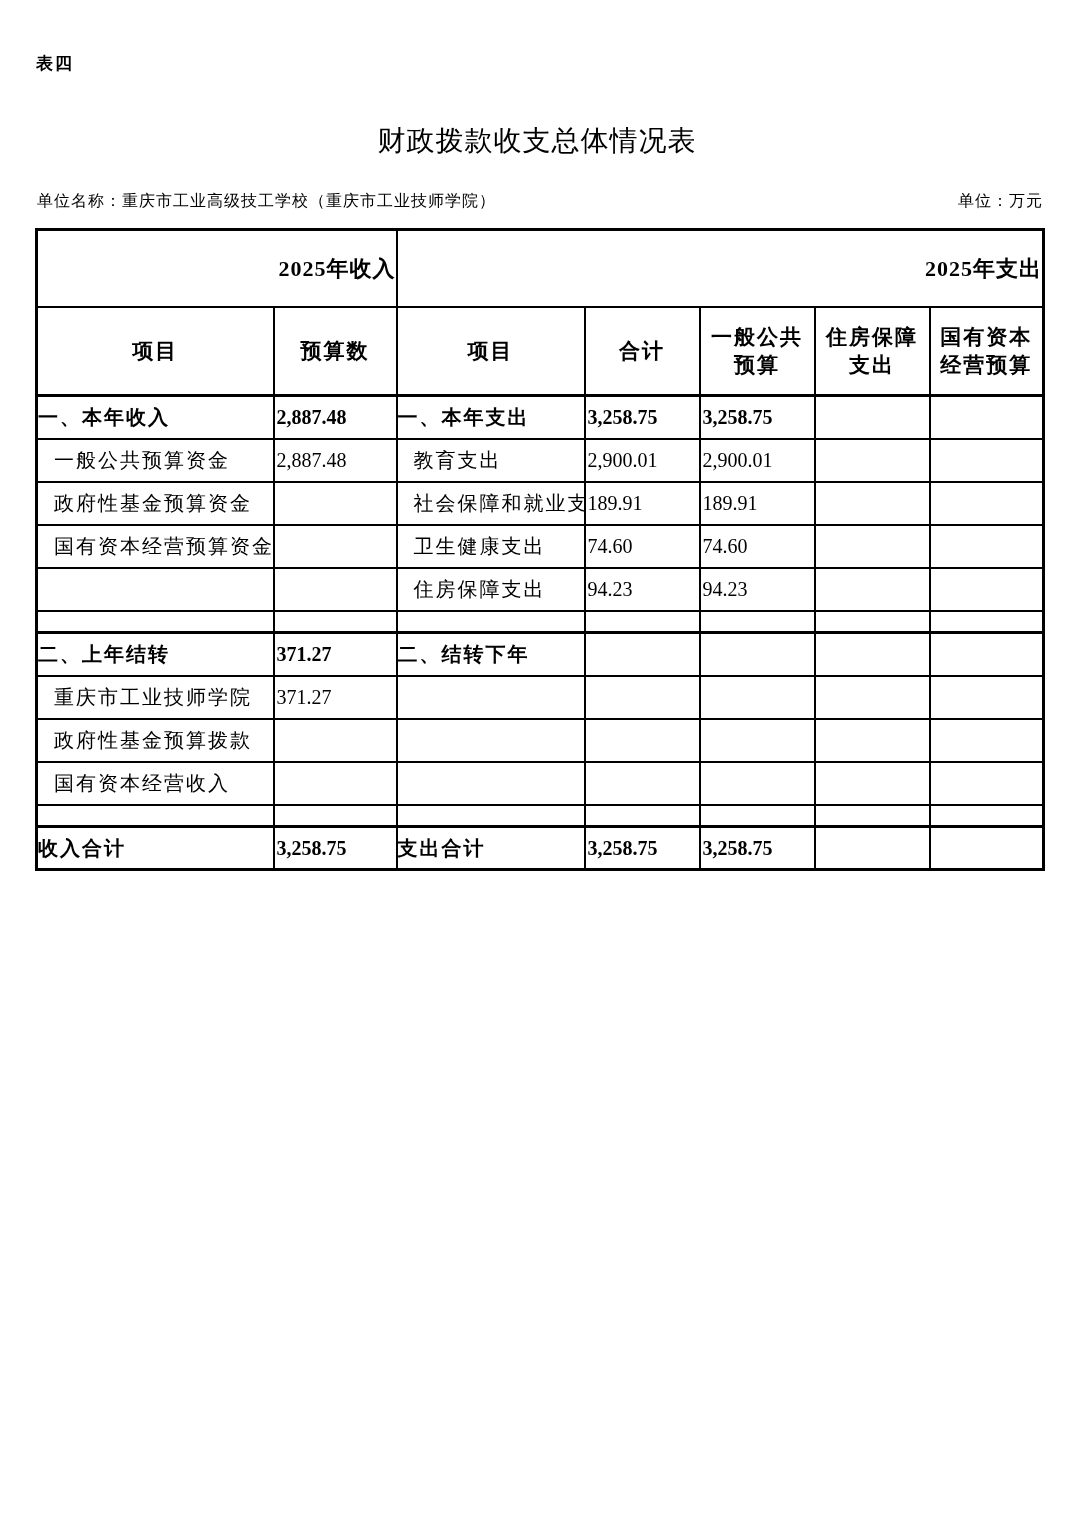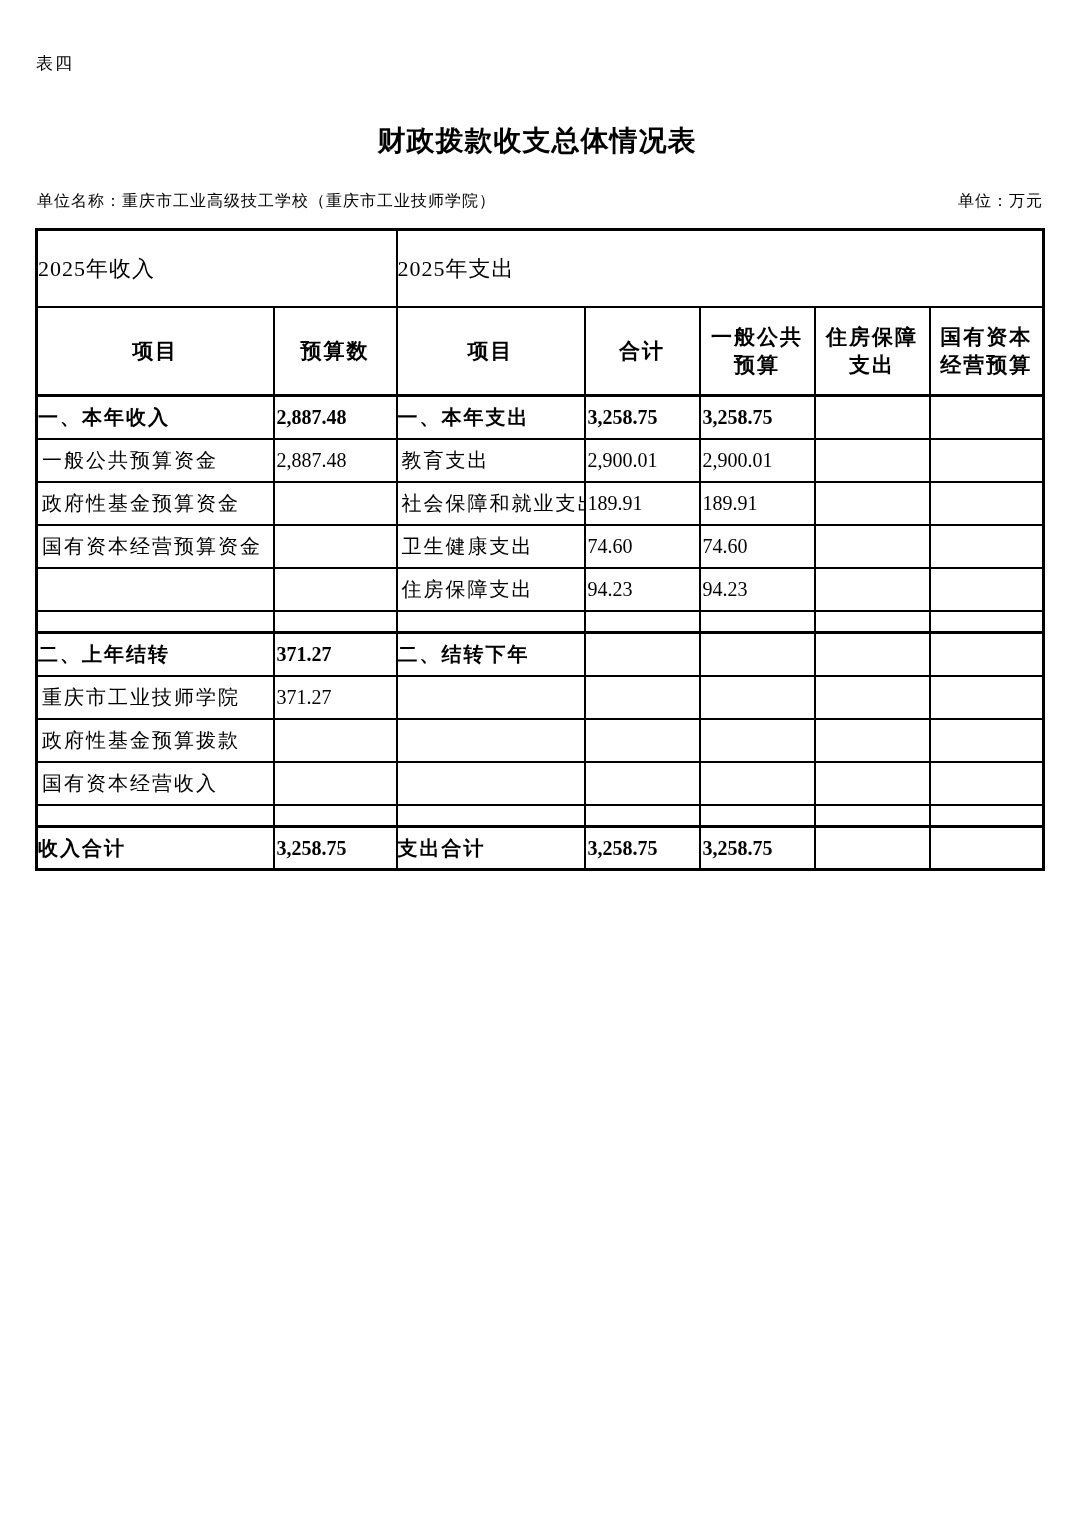--- a/index.html
+++ b/index.html
@@ -18,32 +18,32 @@
     width: 1074px;
     height: 1520px;
     background: #ffffff;
     overflow: hidden;
   }
   .doc-tag {
     position: absolute;
     left: 36px;
     top: 52px;
     font-size: 17px;
-    font-weight: normal;
+    font-weight: bold;
     letter-spacing: 2px;
   }
   .title {
     position: absolute;
     left: 0;
     top: 122px;
     width: 1074px;
     margin: 0;
     text-align: center;
     font-size: 28px;
-    font-weight: bold;
+    font-weight: normal;
     letter-spacing: 1px;
   }
   .subtitle {
     position: absolute;
     left: 37px;
     top: 191px;
     width: 1006px;
     display: flex;
     justify-content: space-between;
     align-items: baseline;
@@ -68,23 +68,23 @@
   .budget-table col.c1 { width: 123px; }
   .budget-table col.c2 { width: 188px; }
   .budget-table col.c3 { width: 115px; }
   .budget-table col.c4 { width: 115px; }
   .budget-table col.c5 { width: 115px; }
   .budget-table col.c6 { width: 114px; }
 
   tr.r-group th {
     height: 75px;
     font-size: 22px;
-    font-weight: normal;
+    font-weight: bold;
     letter-spacing: 1px;
-    text-align: left;
+    text-align: right;
     padding: 0;
     margin-left: 48px;
   }
   tr.r-cols th {
     height: 86px;
     font-size: 21px;
     font-weight: bold;
     letter-spacing: 2px;
     line-height: 1.35;
     text-align: center;
@@ -92,21 +92,21 @@
     border-bottom: 3px solid #000;
   }
   .budget-table tbody tr { height: 43px; }
   .budget-table tbody tr.short { height: 22px; }
   .budget-table tbody tr.thick-top td { border-top: 3px solid #000; }
 
   td.lbl {
     text-align: left;
     font-size: 20px;
     letter-spacing: 2px;
-    padding: 0 0 0 4px;
+    padding: 0 0 0 16px;
     white-space: nowrap;
   }
   td.lbl.center {
     text-align: left;
     padding: 0;
   }
   td.num {
     text-align: left;
     font-size: 20px;
     letter-spacing: 0;

